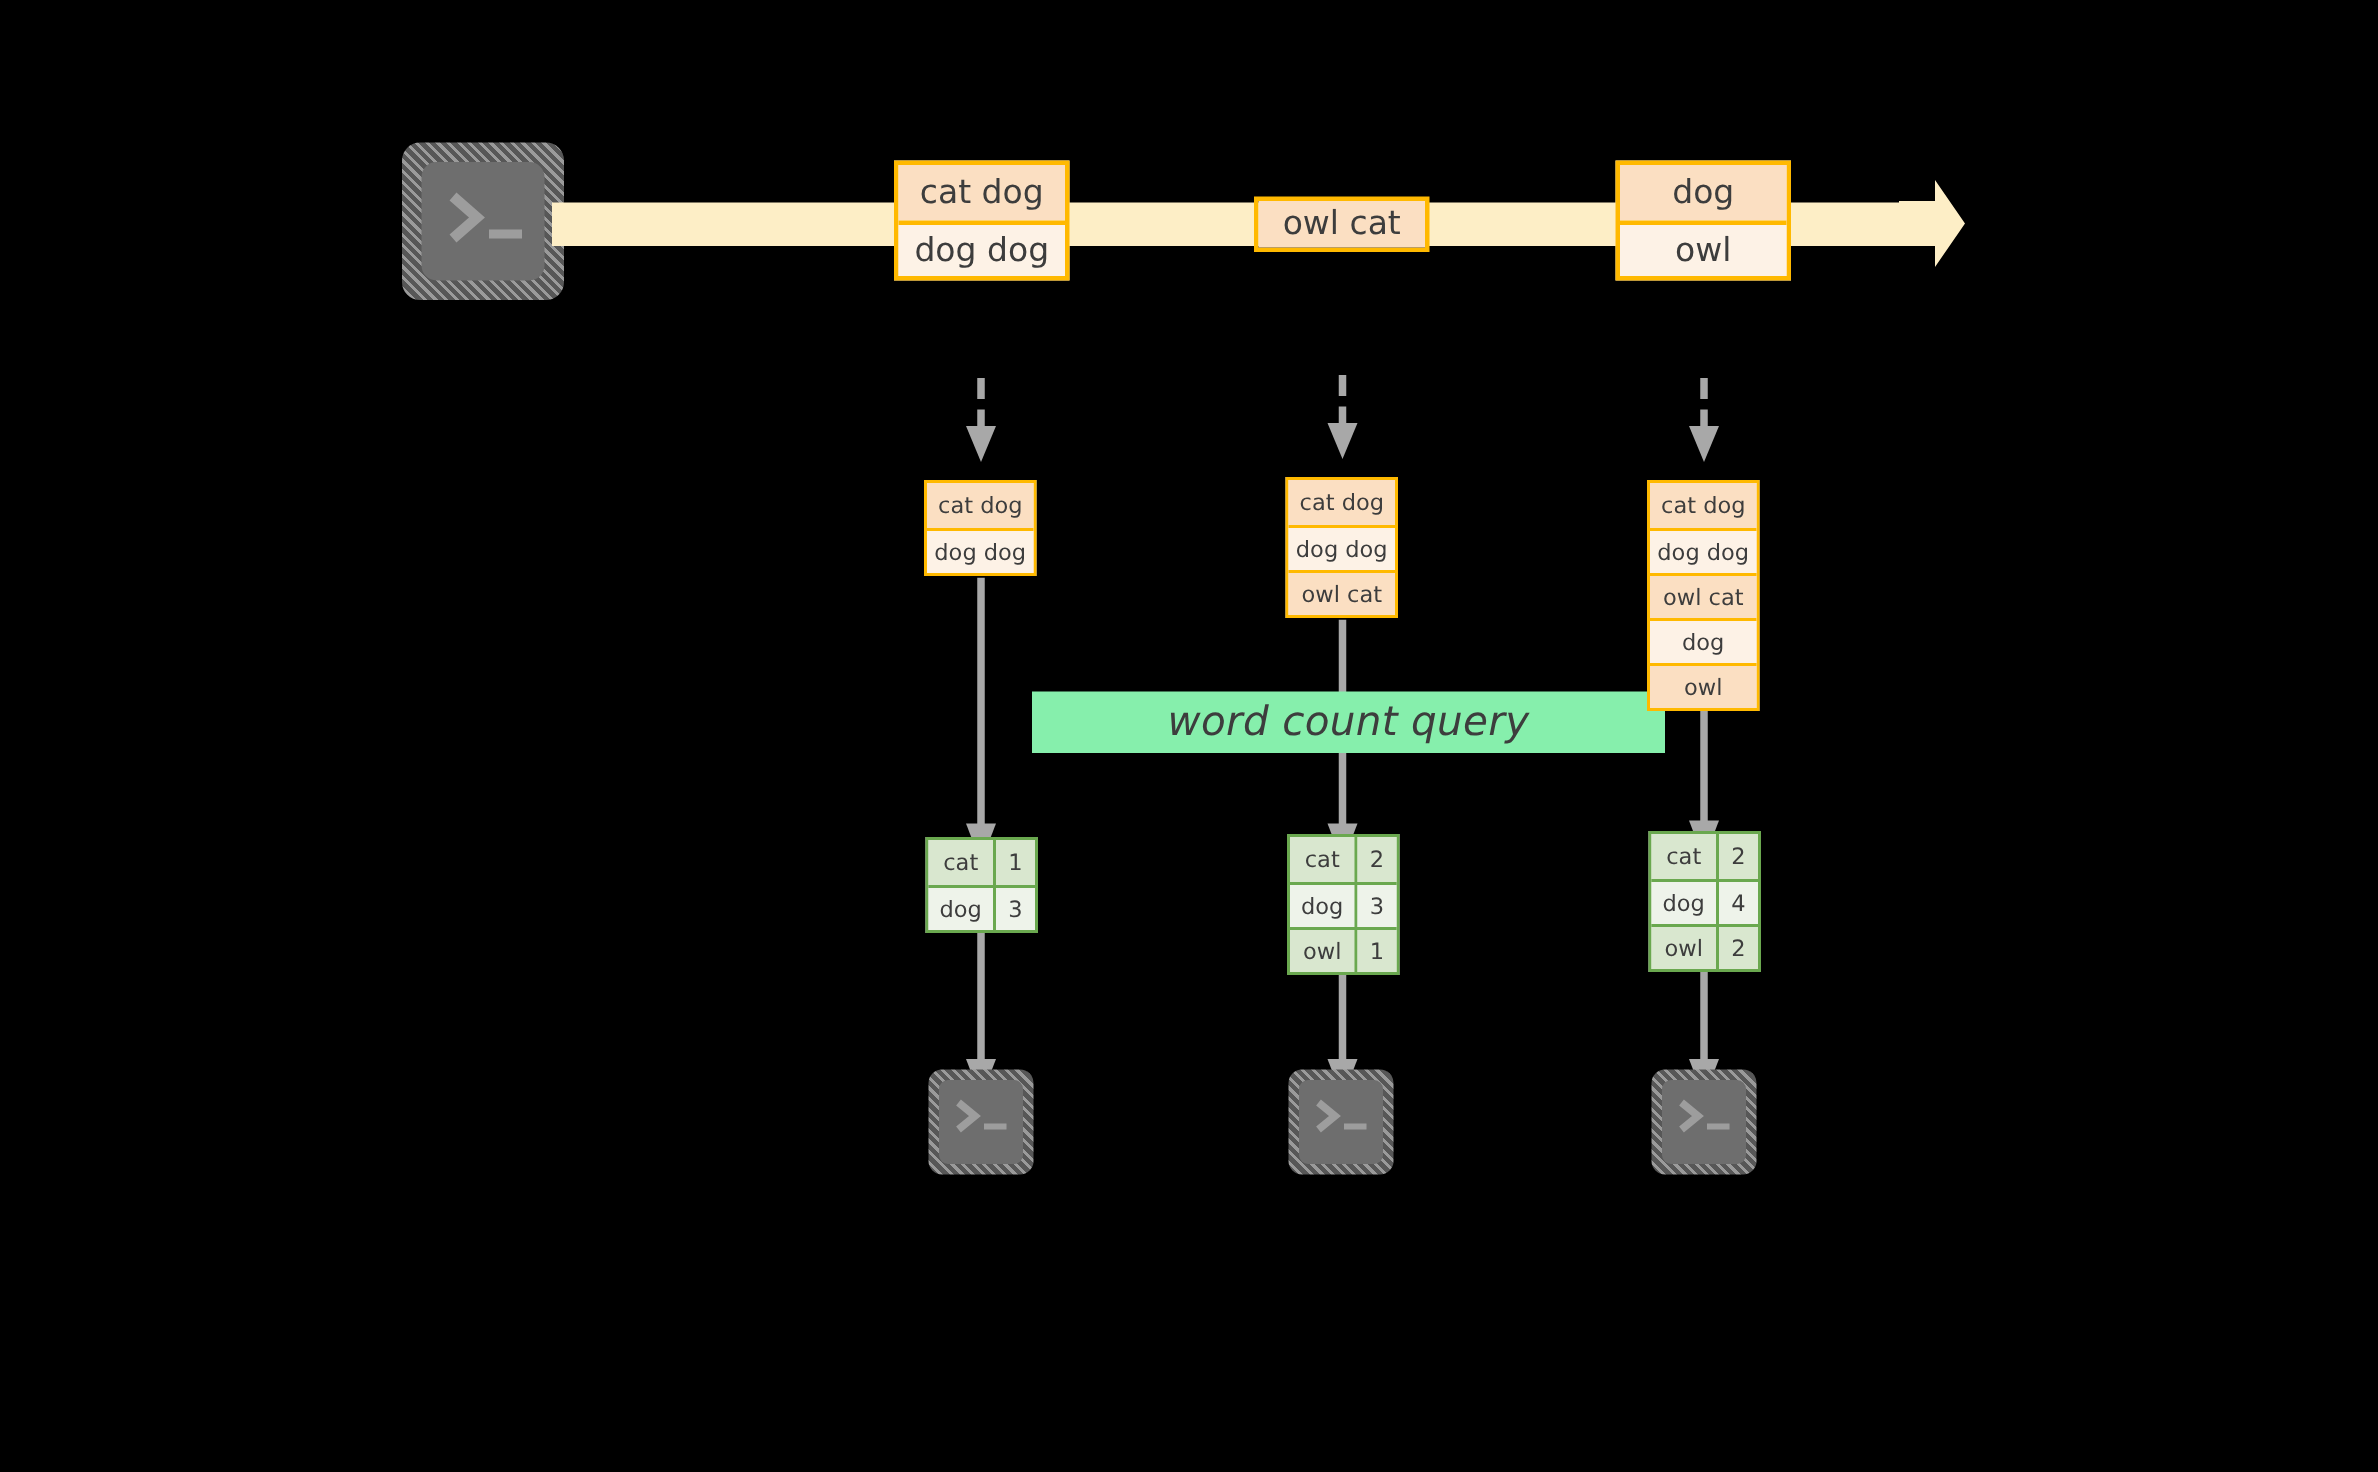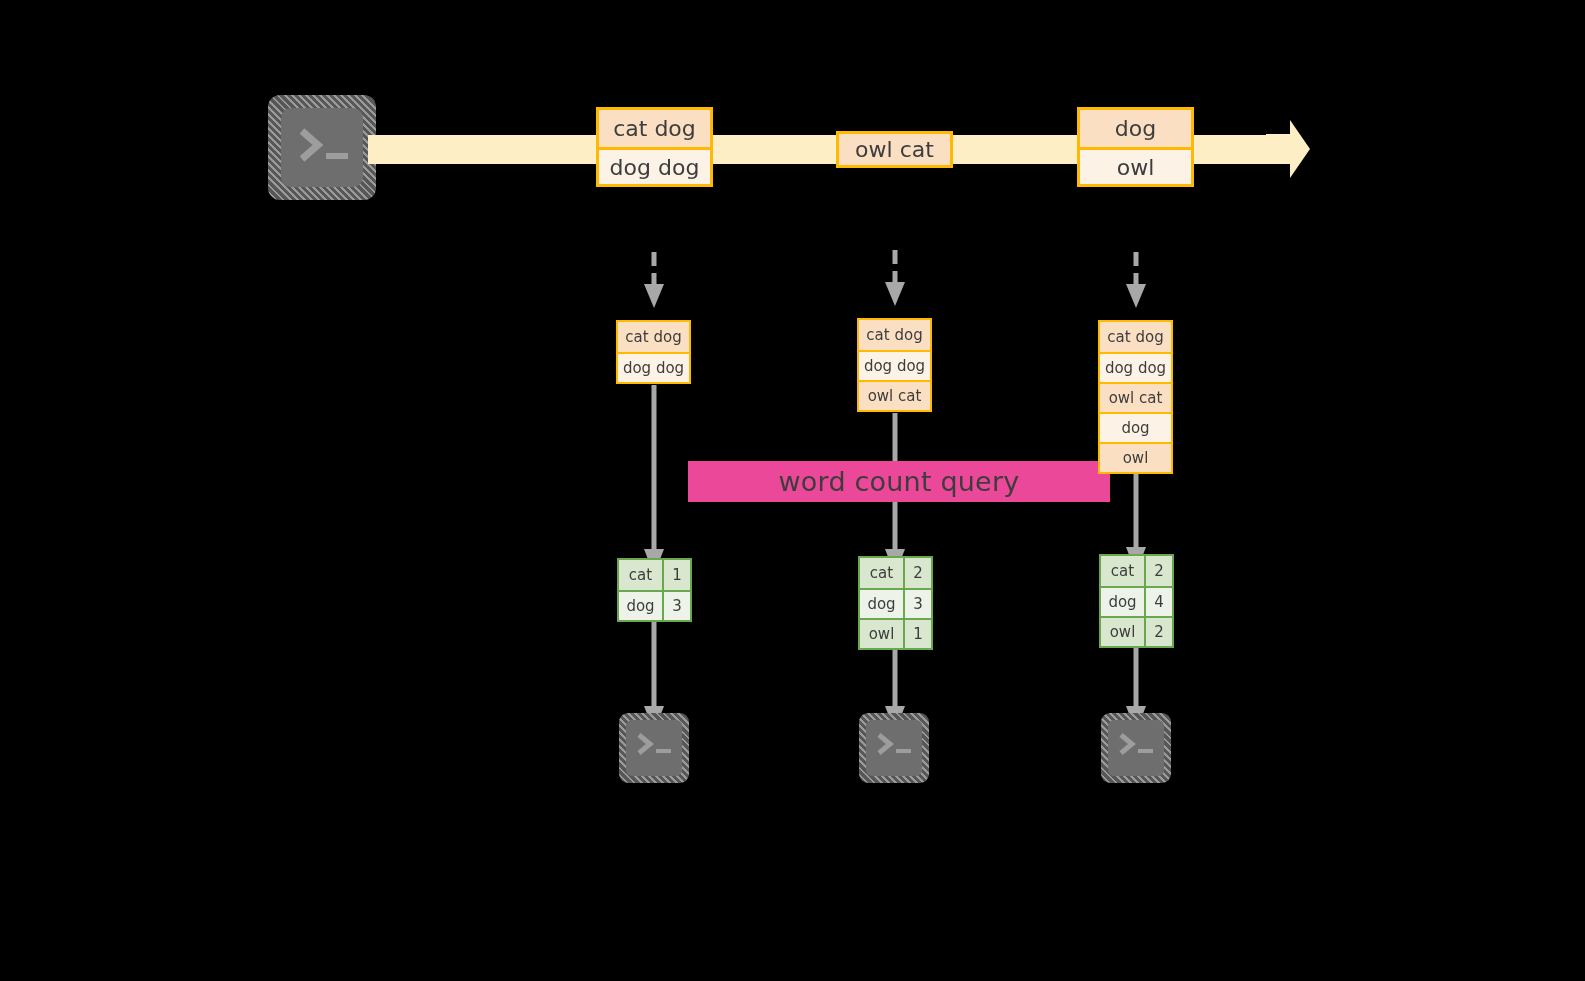--- a/index.html
+++ b/index.html
@@ -112,22 +112,22 @@
   #gt1{left:617px;top:558px;width:75px;}
   #gt2{left:858px;top:556px;width:75px;}
   #gt3{left:1099px;top:554px;width:75px;}
 
   
   .conn{position:absolute;width:26px;}
 
   
   .qband{
     position:absolute;left:688px;top:461px;width:422px;height:41px;
-    background:#ec4899;z-index:3;
-    display:flex;align-items:center;justify-content:center;
+    background:#86efac;z-index:3;
+    display:flex;align-items:center;justify-content:center;font-style:italic;
   }
   .qband span{
     font-size:27px;color:#3d3d3d;white-space:nowrap;
     letter-spacing:.2px;
   }
 </style>
 </head>
 <body>
 
 <div class="stage">

